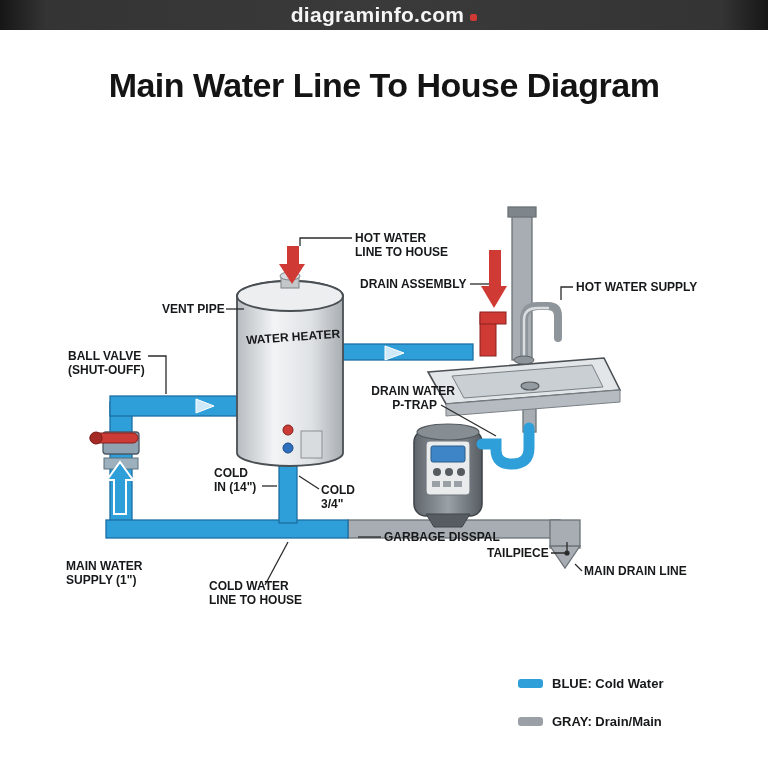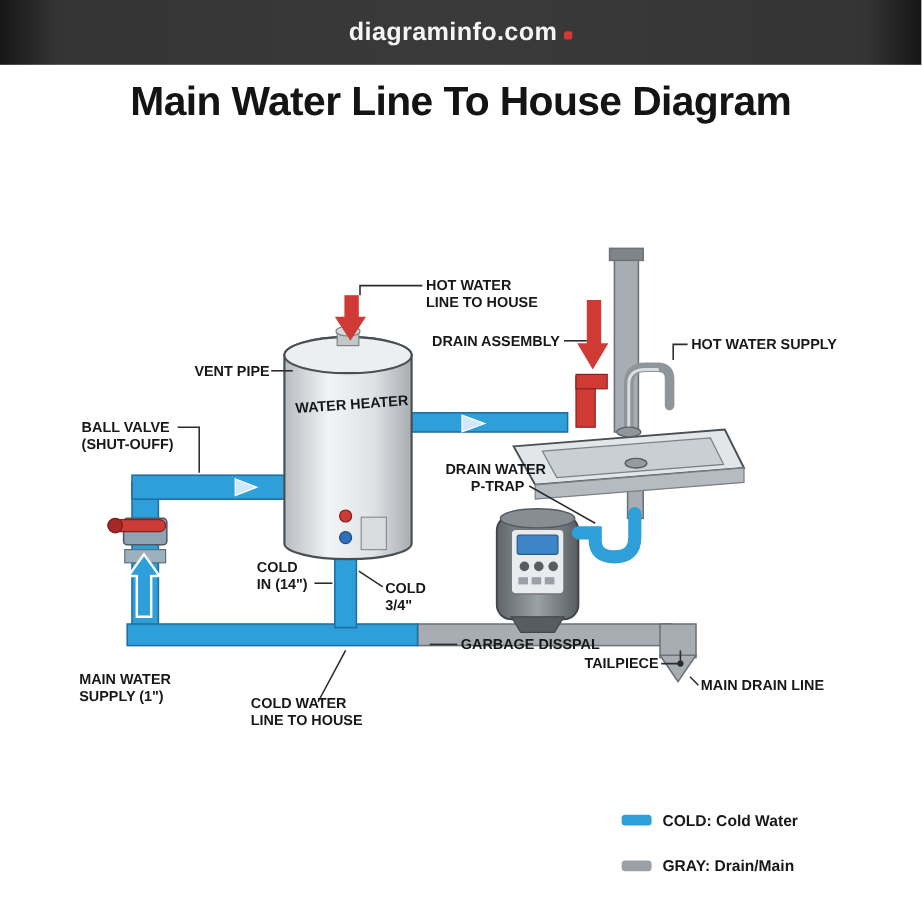--- a/index.html
+++ b/index.html
@@ -1,21 +1,21 @@
 <!DOCTYPE html>
 <html><head>
 <meta charset="utf-8">
 <style>
   html,body{margin:0;padding:0;}
   body{
     width:768px;height:768px;position:relative;overflow:hidden;
     background:#ffffff;font-family:"Liberation Sans",sans-serif;
   }
   .site-header{
-    position:absolute;top:0;left:0;width:768px;height:54px;
+    position:absolute;top:0;left:0;width:768px;height:30px;
     background:linear-gradient(90deg,#161616 0%,#343434 6%,#3a3a3a 50%,#343434 94%,#161616 100%);
     display:flex;align-items:center;justify-content:center;gap:6px;
   }
   .site-header .site-name{
     color:#f5f5f5;font-size:21px;font-weight:bold;letter-spacing:0.3px;
   }
   .brand-dot{width:7px;height:7px;background:#d03a34;border-radius:2px;display:inline-block;margin-top:4px;}
   .page-title{
     position:absolute;top:66px;left:0;width:768px;margin:0;text-align:center;
     font-size:34px;font-weight:bold;color:#141414;letter-spacing:-0.5px;
@@ -169,19 +169,19 @@
     <text x="209" y="604">LINE TO HOUSE</text>
     <text x="384" y="541">GARBAGE DISSPAL</text>
     <text x="487" y="557">TAILPIECE</text>
     <text x="584" y="575">MAIN DRAIN LINE</text>
   </g>
 </svg>
 
 <div class="legend">
   <div class="legend-item">
     <span class="swatch" style="background-color: rgb(46, 159, 216);"></span>
-    <span class="legend-label">COLD: Cold Water</span>
+    <span class="legend-label">BLUE: Cold Water</span>
   </div>
   <div class="legend-item">
     <span class="swatch" style="background-color: rgb(154, 160, 165);"></span>
     <span class="legend-label">GRAY: Drain/Main</span>
   </div>
 </div>
 
 </body></html>

